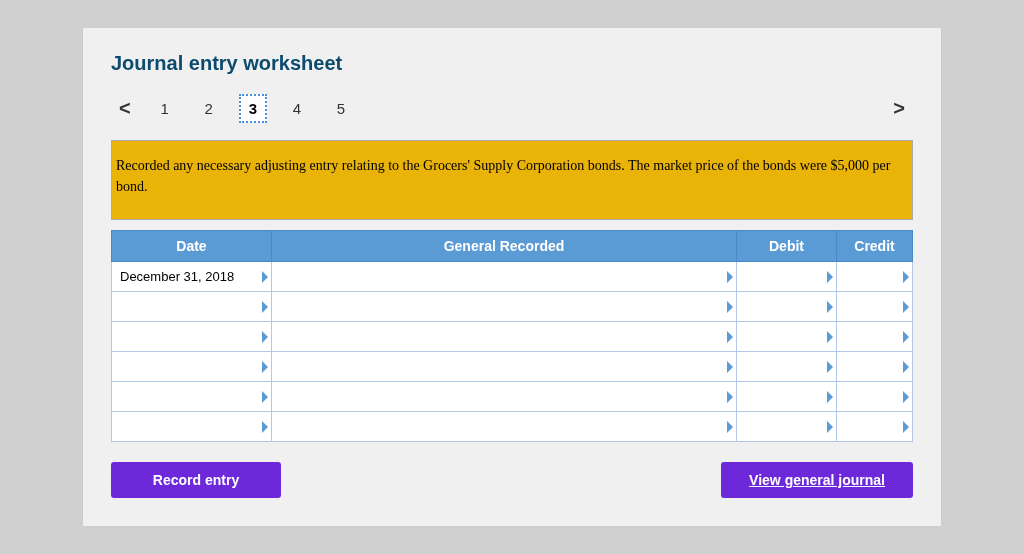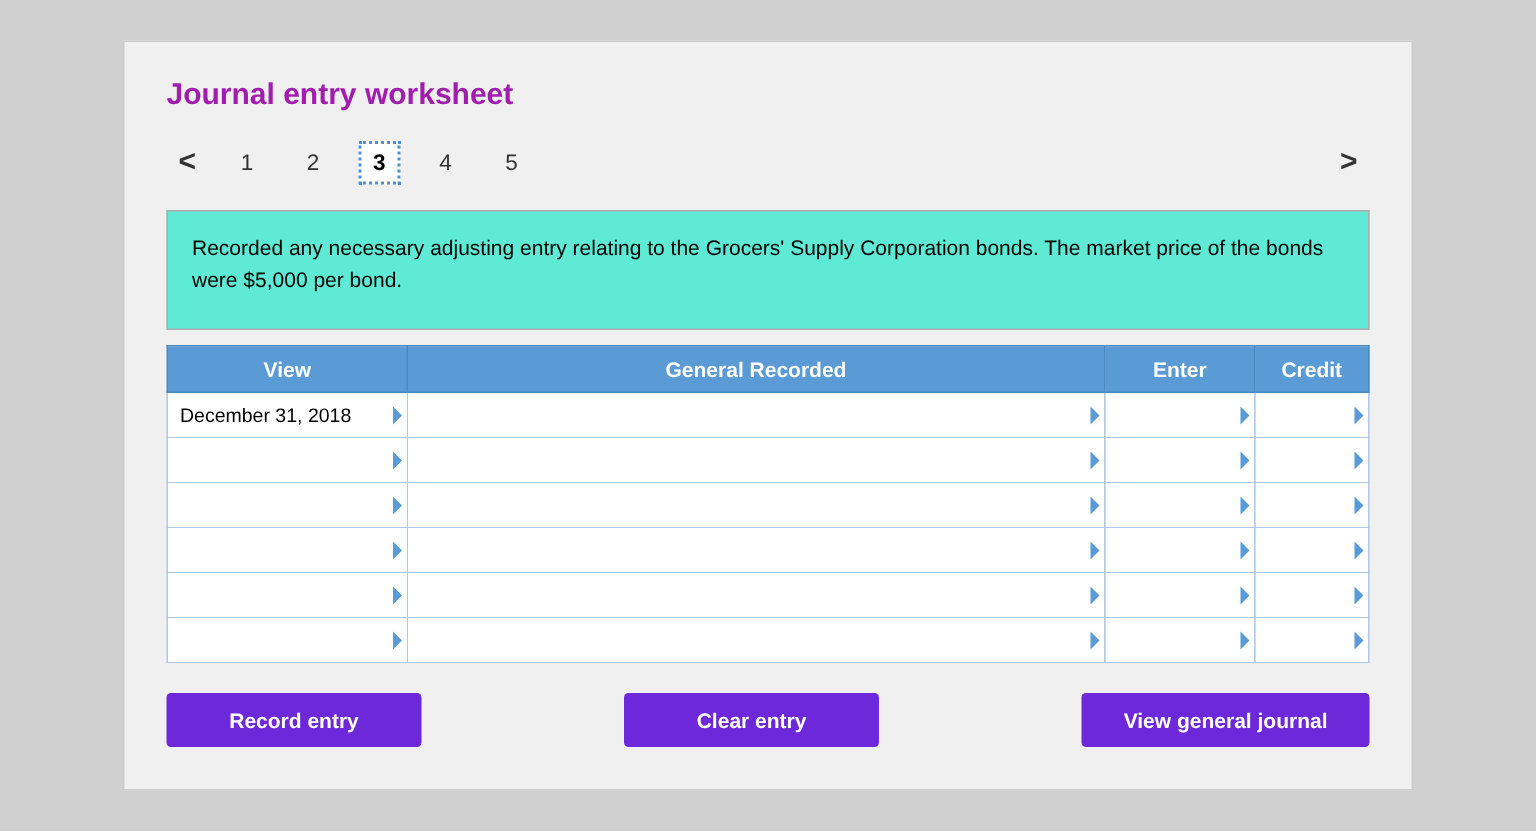--- a/index.html
+++ b/index.html
@@ -16,21 +16,21 @@
       background: #f0f0f0;
       border: 1px solid #ccc;
       width: 860px;
       padding: 24px 28px 28px 28px;
       position: relative;
     }
     .title {
       font-size: 20px;
       font-weight: bold;
       margin-bottom: 18px;
-      color: #a21caf;
+      color: #0c4a6e;
     }
     .nav-row {
       display: flex;
       align-items: center;
       margin-bottom: 16px;
       position: relative;
     }
     .nav-arrow {
       font-size: 20px;
       font-weight: bold;
@@ -58,26 +58,27 @@
       text-align: center;
     }
     .step-num.active {
       border: 2px dotted #4a90d9;
       background: #fff;
       color: #000;
       font-weight: bold;
     }
     .description-box {
       border: 1px solid #aaa;
-      background: #5eead4;
-      padding: 14px 16px;
+      background: #eab308;
+      padding: 14px 4px;
       margin-bottom: 10px;
       min-height: 80px;
       line-height: 1.5;
       color: #000;
+      font-family: Liberation Serif, serif;
     }
     .note-text {
       color: #c0392b;
       font-size: 13px;
       margin-bottom: 10px;
     }
     .journal-table {
       width: 100%;
       border-collapse: collapse;
       margin-bottom: 20px;
@@ -143,21 +144,21 @@
       border: none;
       padding: 10px 28px;
       font-size: 14px;
       font-weight: bold;
       cursor: pointer;
       border-radius: 3px;
       min-width: 170px;
     }
     .btn.record { margin-right: auto; }
     .btn.clear { }
-    .btn.view { margin-left: auto; }
+    .btn.view { margin-left: auto; text-decoration: underline; }
   </style>
 </head>
 <body>
 
 <div class="worksheet-container">
   <div class="title">Journal entry worksheet</div>
 
   <div class="nav-row">
     <div class="nav-arrow">&lt;</div>
     <div class="step-numbers">
@@ -172,23 +173,23 @@
   </div>
 
   <div class="description-box">
     <span>Recorded any necessary adjusting entry relating to the Grocers' Supply Corporation bonds. The market price of the bonds were $5,000 per bond.</span>
   </div>
 
 
   <table class="journal-table">
     <thead>
       <tr>
-        <th class="date-col">View</th>
+        <th class="date-col">Date</th>
         <th class="journal-col">General Recorded</th>
-        <th class="debit-col">Enter</th>
+        <th class="debit-col">Debit</th>
         <th class="credit-col">Credit</th>
       </tr>
     </thead>
     <tbody id="table-body">
     <tr>
           <td>
             <span class="date-text">December 31, 2018</span>
             <div class="cell-indicator"></div>
           </td>
           <td><input type="text" style=""><div class="cell-indicator"></div></td>
@@ -233,16 +234,15 @@
           </td>
           <td><input type="text" style=""><div class="cell-indicator"></div></td>
           <td><input type="text" style=""><div class="cell-indicator"></div></td>
           <td><input type="text" style=""><div class="cell-indicator"></div></td>
         </tr>
       </tbody>
   </table>
 
   <div class="buttons-row">
     <button class="btn record">Record entry</button>
-    <button class="btn clear">Clear entry</button>
     <button class="btn view">View general journal</button>
   </div>
 </div>
 
 </body></html>

